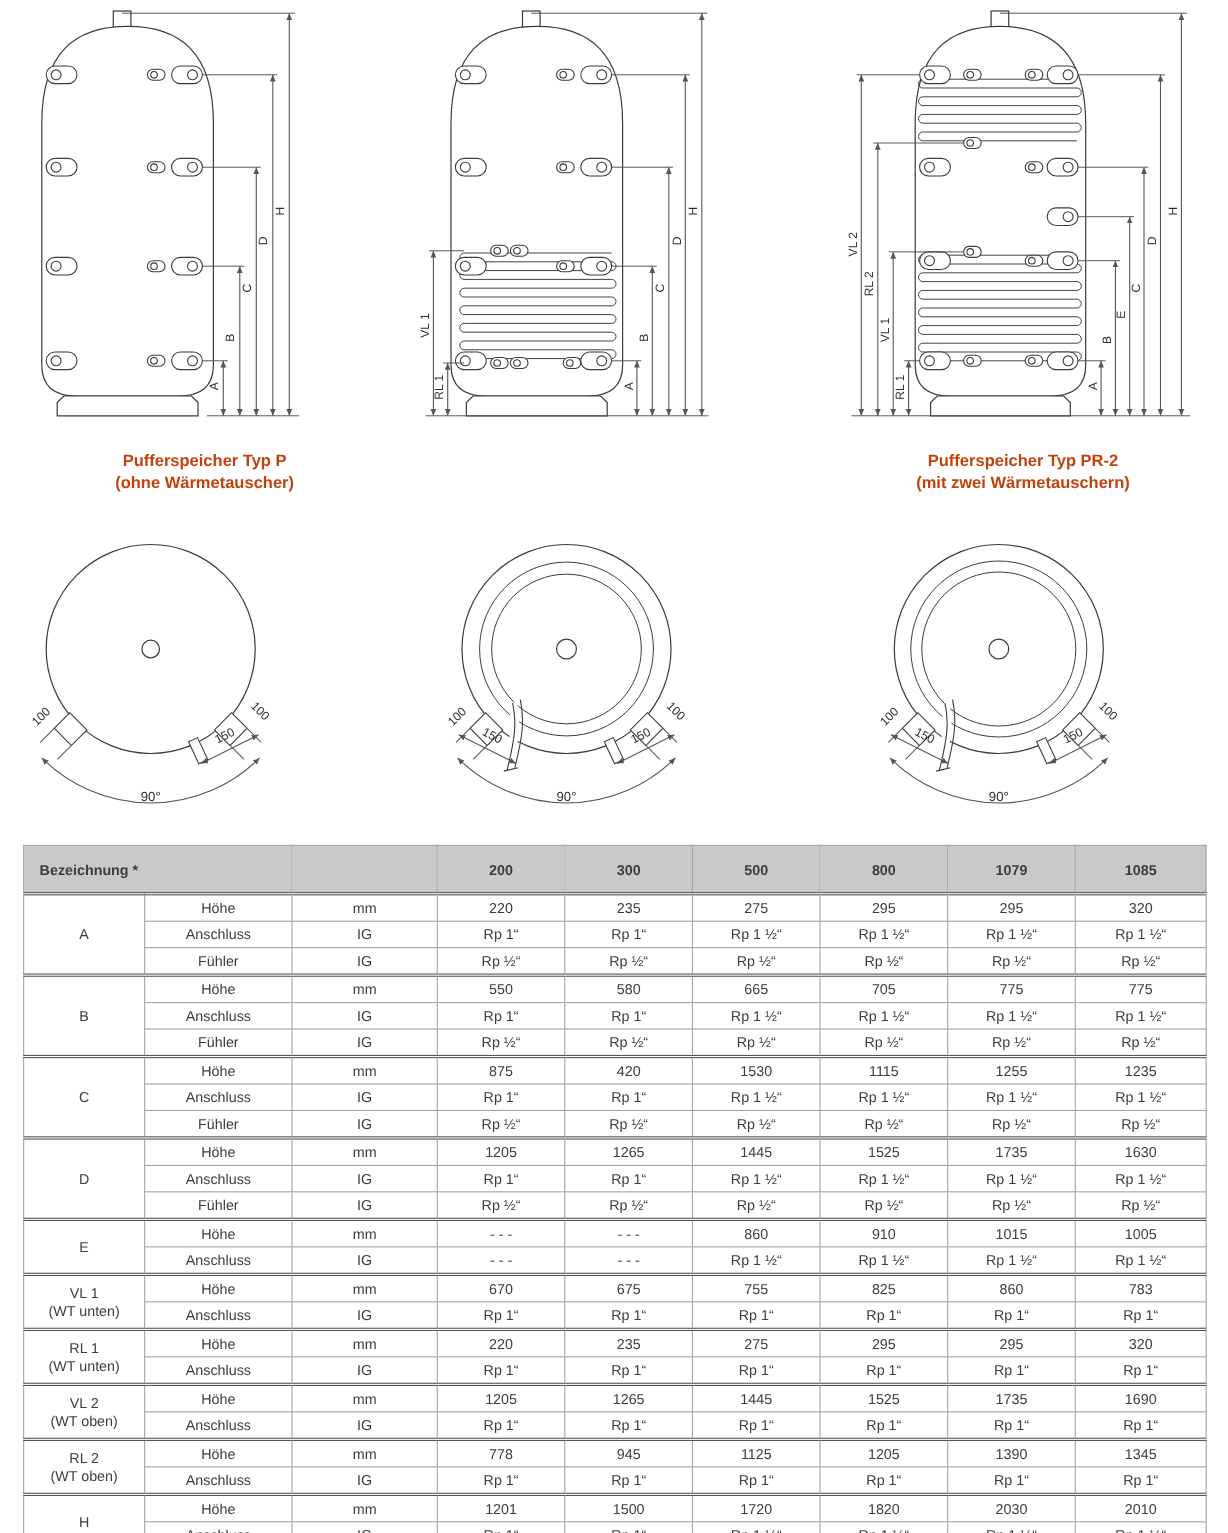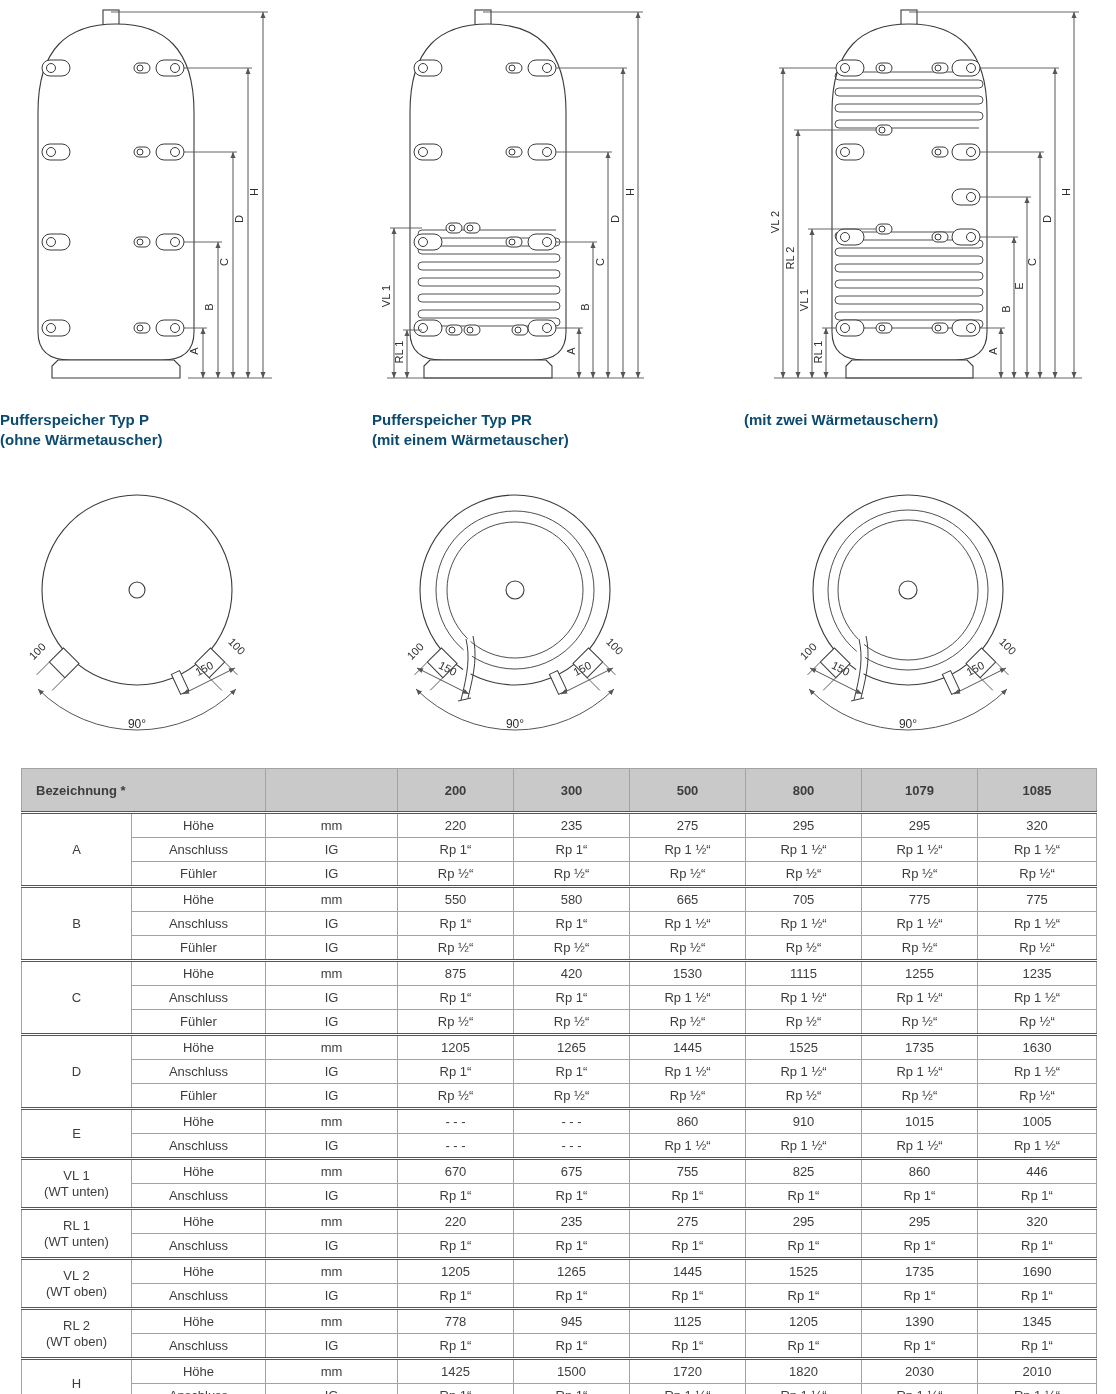--- a/index.html
+++ b/index.html
@@ -1,20 +1,20 @@
 <!DOCTYPE html>
 <html><head>
 <meta charset="utf-8">
 <style>
   html,body{margin:0;padding:0;background:#fff;}
   .page{width:1116px;height:1394px;background:#fff;overflow:hidden;
         font-family:"Liberation Sans",sans-serif;color:#3d3d3d;}
   .diagrams-row{display:flex;}
   .diagrams-row figure{margin:0;width:372px;}
-  .cap{margin-top:8px;text-align:left;font-weight:bold;font-size:15px;line-height:20px;color:#0c4a6e;}
+  .cap{margin-top:8px;text-align:center;font-weight:bold;font-size:15px;line-height:20px;color:#c2410c;}
   .topviews-row{display:flex;margin-top:22px;}
   .topviews-row svg{display:block;}
   .dia{display:block;}
   .dia .outline rect,.dia .outline path{fill:#fff;stroke:#3b3b3b;stroke-width:1.1;}
   .dia .ports use{fill:#fff;stroke:#3b3b3b;stroke-width:1;}
   .dia [data-coil] path{fill:none;stroke:#3f3f3f;stroke-width:0.9;}
   .dia .ld{fill:none;stroke:#565656;stroke-width:0.9;}
   .dia .dim{fill:none;stroke:#565656;stroke-width:1;
             marker-start:url(#ar1);marker-end:url(#ar1);}
   .dia text{font-family:"Liberation Sans",sans-serif;font-size:11px;fill:#2e2e2e;}
@@ -144,24 +144,20 @@
           <line class="dim" x1="35" y1="330" x2="35" y2="378"></line>
           <text transform="rotate(-90 203 351)" x="203" y="351" text-anchor="middle">A</text>
           <text transform="rotate(-90 217 307)" x="217" y="307" text-anchor="middle">B</text>
           <text transform="rotate(-90 232 262)" x="232" y="262" text-anchor="middle">C</text>
           <text transform="rotate(-90 247 219)" x="247" y="219" text-anchor="middle">D</text>
           <text transform="rotate(-90 262 192)" x="262" y="192" text-anchor="middle">H</text>
           <text transform="rotate(-90 18 296)" x="18" y="296" text-anchor="middle">VL 1</text>
           <text transform="rotate(-90 31 352)" x="31" y="352" text-anchor="middle">RL 1</text>
         </g>
       </svg>
-      <figcaption class="cap">
-        <div>Pufferspeicher Typ PR</div>
-        <div>(mit einem Wärmetauscher)</div>
-      </figcaption>
     </figure>
 
     <figure>
       <svg class="dia" viewBox="0 0 372 402" width="372" height="402">
         <defs>
           <g id="t3b">
               <rect x="-14" y="-8" width="28" height="16" rx="8"></rect>
               <circle cx="-5" cy="0" r="4.5"></circle>
             </g>
           <g id="t3n">
@@ -217,20 +213,21 @@
           <text transform="rotate(-90 292 262)" x="292" y="262" text-anchor="middle">C</text>
           <text transform="rotate(-90 307 219)" x="307" y="219" text-anchor="middle">D</text>
           <text transform="rotate(-90 326 192)" x="326" y="192" text-anchor="middle">H</text>
           <text transform="rotate(-90 35 222)" x="35" y="222" text-anchor="middle">VL 2</text>
           <text transform="rotate(-90 50 258)" x="50" y="258" text-anchor="middle">RL 2</text>
           <text transform="rotate(-90 64 300)" x="64" y="300" text-anchor="middle">VL 1</text>
           <text transform="rotate(-90 78 352)" x="78" y="352" text-anchor="middle">RL 1</text>
         </g>
       </svg>
       <figcaption class="cap">
+        <div>Pufferspeicher Typ PR-2</div>
         <div>(mit zwei Wärmetauschern)</div>
       </figcaption>
     </figure>
   </div>
 
   <div class="topviews-row">
 
     <svg class="dia" viewBox="0 0 372 286" width="372" height="286">
       <circle class="oc" cx="137" cy="118" r="95"></circle>
       <circle class="oc" cx="137" cy="118" r="8"></circle>
@@ -486,21 +483,21 @@
         </tr>
         <tr class="group-start">
           <td class="c-group" rowspan="2">VL 1<br>(WT unten)</td>
           <td>Höhe</td>
           <td>mm</td>
           <td>670</td>
           <td>675</td>
           <td>755</td>
           <td>825</td>
           <td>860</td>
-          <td>446</td>
+          <td>783</td>
         </tr>
         <tr>
           <td>Anschluss</td>
           <td>IG</td>
           <td>Rp 1“</td>
           <td>Rp 1“</td>
           <td>Rp 1“</td>
           <td>Rp 1“</td>
           <td>Rp 1“</td>
           <td>Rp 1“</td>
@@ -565,21 +562,21 @@
           <td>Rp 1“</td>
           <td>Rp 1“</td>
           <td>Rp 1“</td>
           <td>Rp 1“</td>
           <td>Rp 1“</td>
         </tr>
         <tr class="group-start">
           <td class="c-group" rowspan="2">H</td>
           <td>Höhe</td>
           <td>mm</td>
-          <td>1425</td>
+          <td>1201</td>
           <td>1500</td>
           <td>1720</td>
           <td>1820</td>
           <td>2030</td>
           <td>2010</td>
         </tr>
         <tr>
           <td>Anschluss</td>
           <td>IG</td>
           <td>Rp 1“</td>

